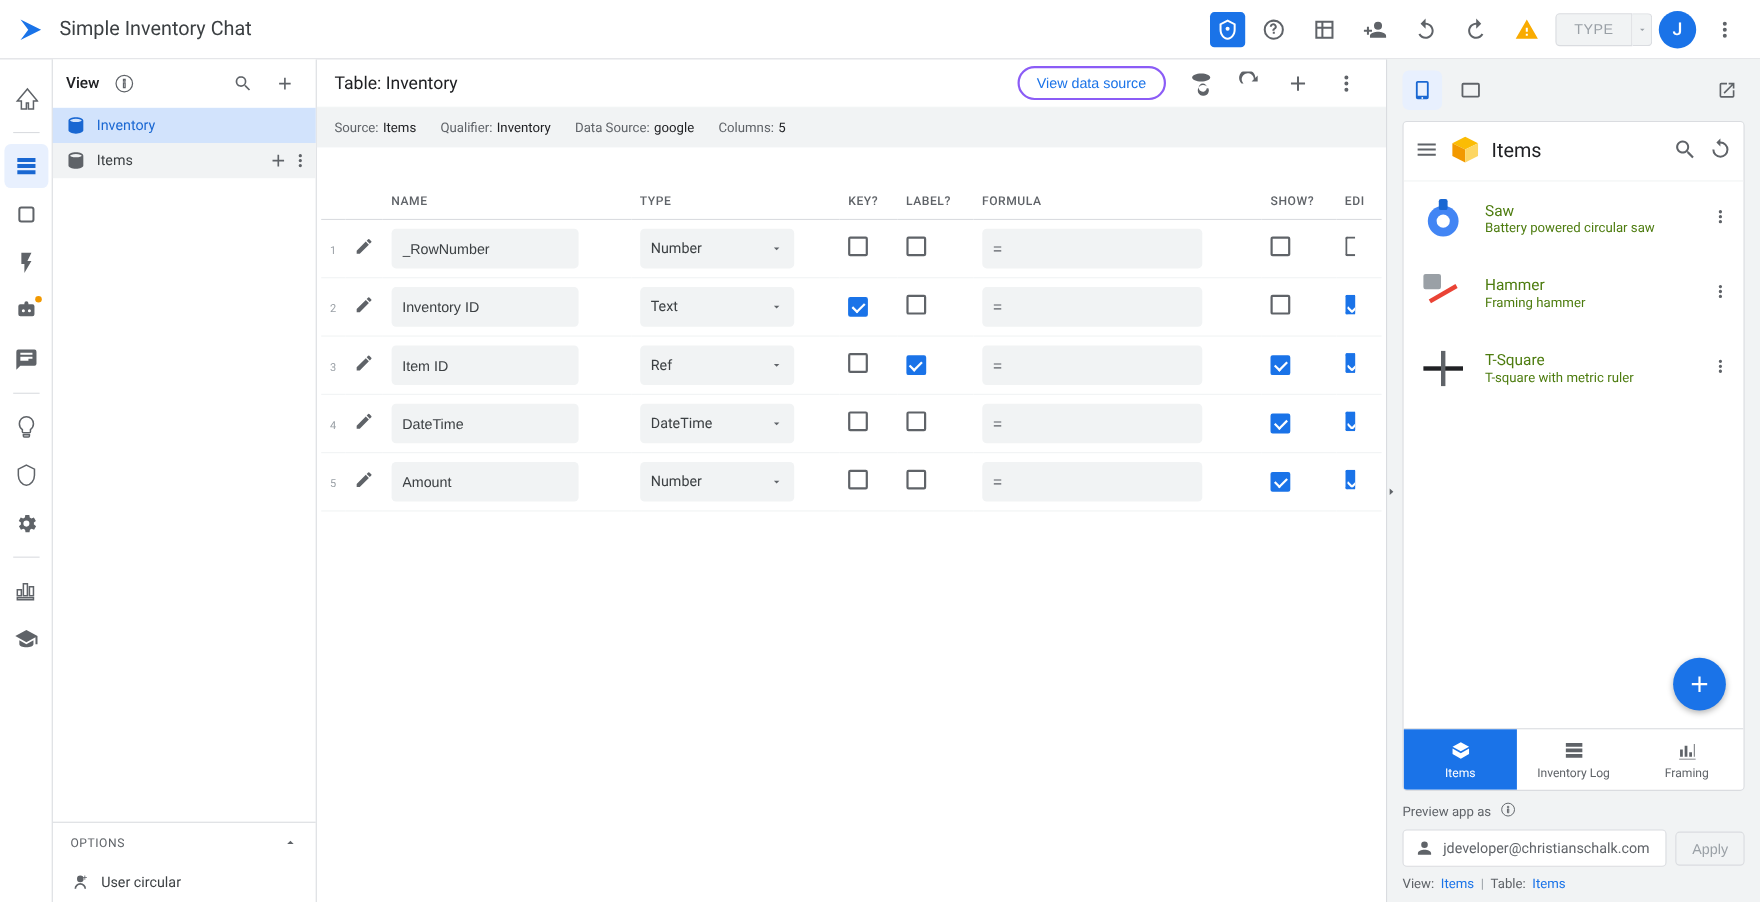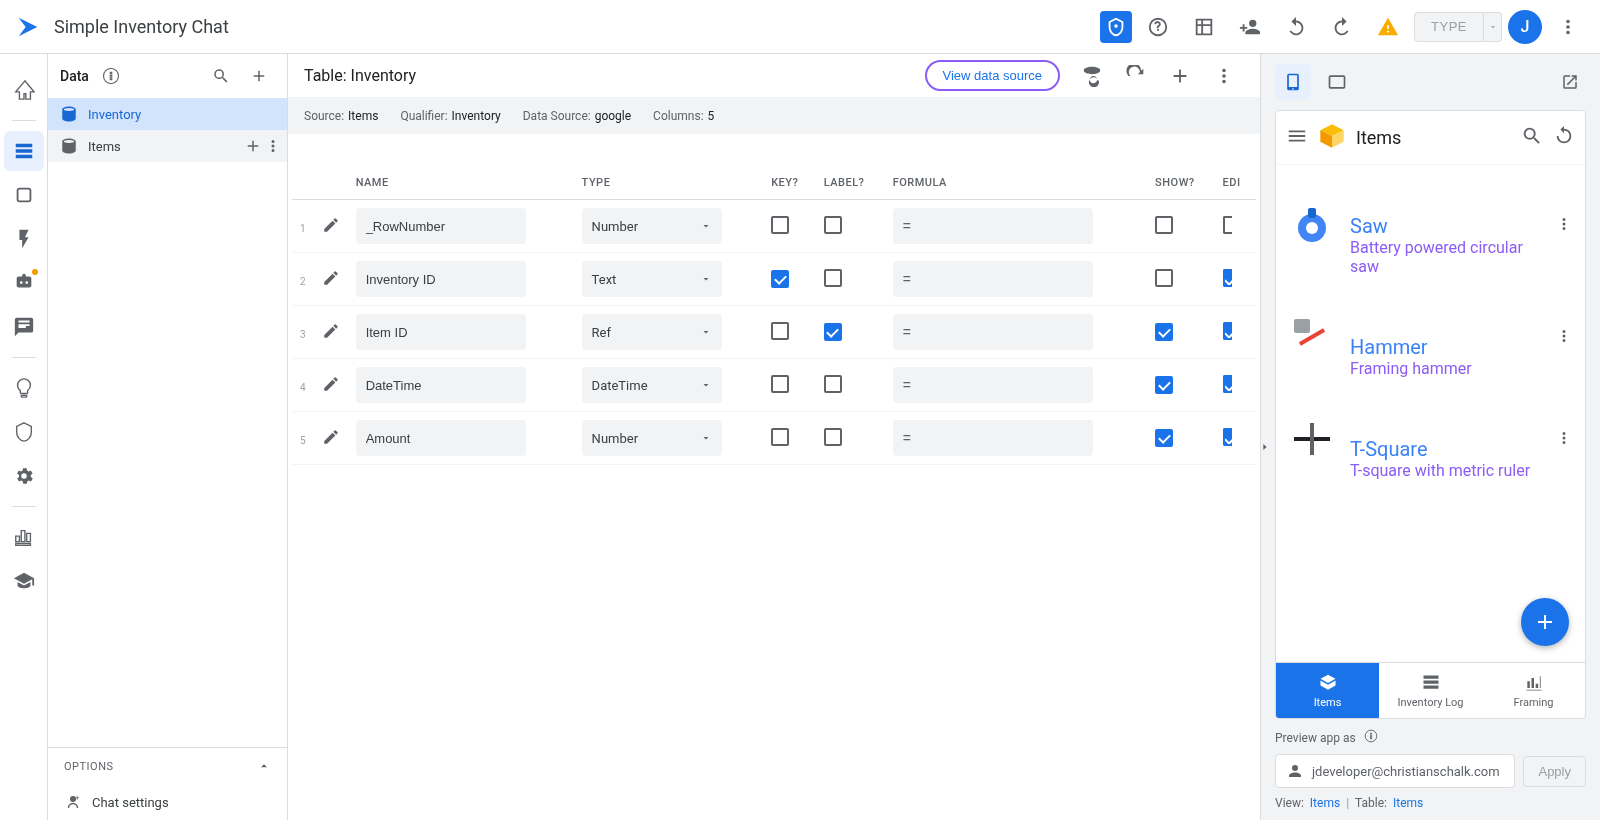--- a/index.html
+++ b/index.html
@@ -90,22 +90,22 @@
 
 .device-frame { flex: 1; background: #fff; border-radius: 4px; border:1px solid #dadce0; display: flex; flex-direction: column; min-height: 0; overflow:hidden;}
 .device-header { height: 54px; display: flex; align-items: center; padding: 0 10px; gap: 10px; border-bottom:1px solid #f1f3f4;}
 .device-header .hamburger svg { width:22px; height:22px; fill:#5f6368;}
 .device-title { font-size: 18px; font-weight: 400; color: #202124; }
 .device-header-spacer { flex:1; }
 .device-body { flex: 1; overflow: auto; position:relative;}
 .list-row { display: flex; align-items: center; padding: 10px 12px; gap: 14px; cursor:pointer;}
 .list-img { width: 48px; height: 48px; display:flex; align-items:center; justify-content:center;}
 .list-texts { flex:1; }
-.list-title { font-size: 20px; color: #3b82f6; margin-top: 39px; }
-.list-sub { font-size: 16px; color: #8b5cf6; }
+.list-title { font-size: 14px; color: #4d7c0f; }
+.list-sub { font-size: 12px; color: #4d7c0f; }
 .row-menu svg { width:18px; height:18px; fill:#5f6368;}
 .fab { position: absolute; right: 16px; bottom: 16px; width: 48px; height: 48px; border-radius: 50%; background: #1a73e8; display:flex; align-items:center; justify-content:center; box-shadow: 0 2px 6px rgba(0,0,0,0.3); cursor:pointer;}
 .fab svg { width: 24px; height: 24px; fill: #fff; }
 .device-nav { height: 56px; border-top: 1px solid #dadce0; display: flex; }
 .nav-item { flex: 1; display: flex; flex-direction: column; align-items: center; justify-content: center; gap: 3px; font-size: 11px; color: #5f6368; cursor:pointer;}
 .nav-item.active { background: #1a73e8; color: #fff; }
 .nav-item svg { width: 20px; height: 20px; fill: currentColor; }
 
 .preview-footer { padding-top: 10px; font-size: 12px; color: #5f6368; display:flex; flex-direction:column; gap:8px;}
 .preview-footer-row { display: flex; align-items: center; gap: 8px; }
@@ -244,21 +244,21 @@
         </div>
       <div class="rail-item">
           <svg viewBox="0 0 24 24">
             <path d="M12 3L1 9l11 6 9-4.9V17h2V9L12 3zM5 13.2V17c0 1.7 3.1 3 7 3s7-1.3 7-3v-3.8l-7 3.8-7-3.8z"></path>
           </svg>
         </div>
     </div>
 
     <div class="data-panel">
       <div class="data-header">
-        <span class="data-header-title">Data</span>
+        <span class="data-header-title">View</span>
         <span class="icon-sm">
             <svg viewBox="0 0 24 24">
               <path d="M12 2a10 10 0 100 20 10 10 0 000-20zm1 15h-2v-6h2v6zm0-8h-2V7h2v2z" fill="none" stroke="#5f6368" stroke-width="1.5"></path>
             </svg>
           </span>
         <div style="flex:1"></div>
         <span class="icon-sm">
             <svg viewBox="0 0 24 24">
               <path d="M15.5 14h-.8l-.3-.3a6.5 6.5 0 10-.7.7l.3.3v.8l5 5 1.5-1.5-5-5zm-6 0a4.5 4.5 0 110-9 4.5 4.5 0 010 9z"></path>
             </svg>
@@ -299,21 +299,21 @@
         <div class="options-header">
           <span>OPTIONS</span>
           <svg width="14" height="14" viewBox="0 0 24 24">
               <path d="M7 14l5-5 5 5z" fill="#5f6368"></path>
             </svg>
         </div>
         <div class="options-item">
           <svg width="18" height="18" viewBox="0 0 24 24">
               <path d="M12 12a4 4 0 100-8 4 4 0 000 8zm7 8h-2a5 5 0 00-10 0H5a7 7 0 0114 0zM20 6h-2V4h-1v2h-2v1h2v2h1V7h2V6z" fill="#5f6368"></path>
             </svg>
-          <span>Chat settings</span>
+          <span>User circular</span>
         </div>
       </div>
     </div>
 
     <div class="main">
       <div class="main-header">
         <span class="main-title">Table: Inventory</span>
         <div class="main-header-spacer"></div>
         <button class="pill-btn">View data source</button>
         <div class="main-actions">

